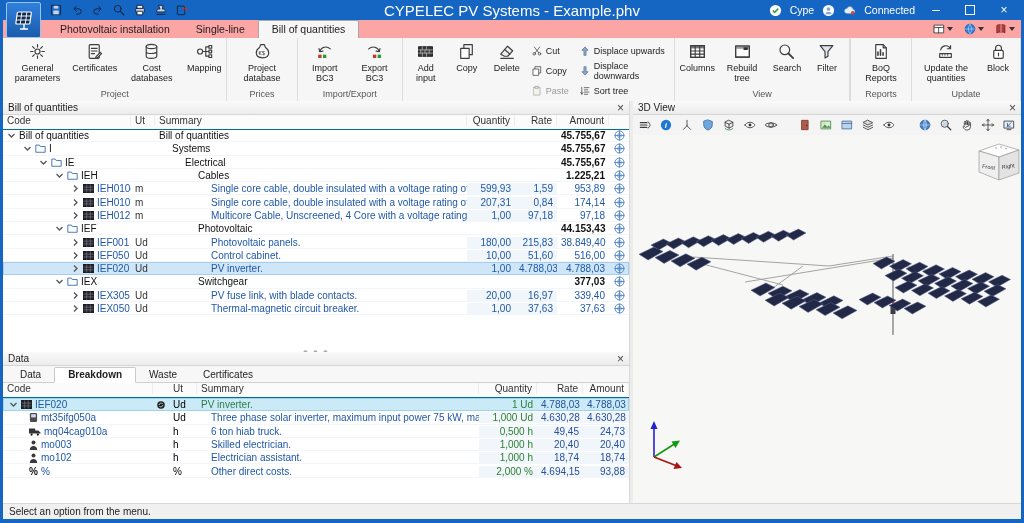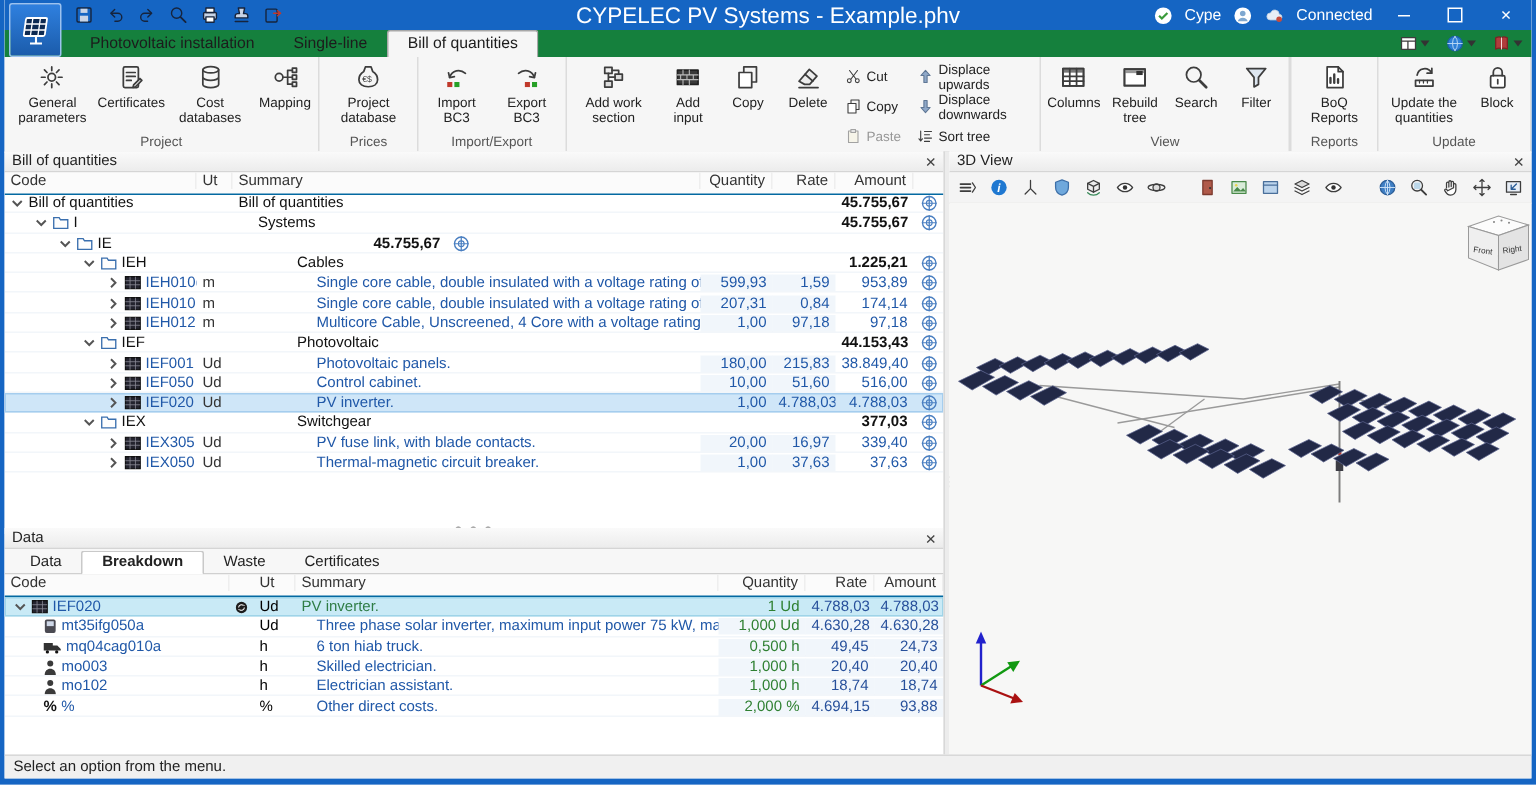--- a/index.html
+++ b/index.html
@@ -13,21 +13,21 @@
   .qat{display:flex;align-items:center;gap:7px;margin-left:46px;}
   .qat .qbtn{width:14px;height:14px;display:inline-block;}
   .tb-title{position:absolute;left:0;right:0;text-align:center;font-size:15px;pointer-events:none;}
   .tb-right{position:absolute;right:4px;top:0;height:20px;display:flex;align-items:center;gap:8px;font-size:10.5px;}
   .badge{width:13px;height:13px;display:inline-block;}
   .wbtn{width:26px;height:18px;display:flex;align-items:center;justify-content:center;font-size:12px;color:#fff;}
   .wbtn .minbar{width:8px;height:1px;background:#fff;display:block;}
   .wbtn .maxbox{width:8px;height:8px;border:1px solid #fff;display:block;}
 
   
-  .tabstrip{position:absolute;left:0;right:0;top:20px;height:18px;background:#15803d;display:flex;align-items:flex-end;}
+  .tabstrip{position:absolute;left:0;right:0;top:20px;height:18px;background:#fca5a5;display:flex;align-items:flex-end;}
   .maintabs{display:flex;margin-left:44px;height:18px;}
   .mtab{padding:2px 13px 3px;font-size:10.5px;color:#1c1c1c;display:flex;align-items:center;}
   .mtab.active{background:#f6f6f6;border:1px solid #a8a8a8;border-bottom:none;border-radius:2px 2px 0 0;}
   .tabstrip-right{position:absolute;right:6px;bottom:2px;display:flex;gap:10px;align-items:center;}
   .tr-ic{width:14px;height:14px;display:inline-block;}
   .caret{width:0;height:0;border-left:3px solid transparent;border-right:3px solid transparent;border-top:4px solid #333;display:inline-block;margin-left:1px;}
 
   
   .ribbon{position:absolute;left:0;right:0;top:38px;height:63px;background:#f6f6f6;border-bottom:1px solid #cfcfcf;display:flex;}
   .rgroup{display:flex;flex-direction:column;border-right:1px solid #dcdcdc;padding:1px 2px 0;}
@@ -291,29 +291,20 @@
                 </svg></span>
               <div class="rlabel">Export BC3</div>
             </div>
           </div>
           <div class="rgroup-label">Import/Export</div>
         </div>
         <div class="rgroup">
           <div class="rgroup-items">
             <div class="rbig">
               <span class="ricon"><svg viewBox="0 0 18 18" class="ic">
-                  <rect x="3" y="2.8" width="4.6" height="3.8" fill="#eee"></rect>
-                  <rect x="9.5" y="7" width="4.6" height="3.8" fill="#ddd"></rect>
-                  <rect x="3" y="11.4" width="4.6" height="3.8" fill="#ddd"></rect>
-                  <path d="M5.3 6.6v4.8M5.3 8.9h4.2M7.6 4.7h4.2v2.3"></path>
-                </svg></span>
-              <div class="rlabel">Add work section</div>
-            </div>
-            <div class="rbig">
-              <span class="ricon"><svg viewBox="0 0 18 18" class="ic">
                   <rect x="2.5" y="4.5" width="13" height="9" fill="#3a3a3a" stroke="#222"></rect>
                   <path d="M2.5 7.5h13M2.5 10.5h13M6 4.5v3M10 4.5v3M4.5 7.5v3M8.5 7.5v3M12.5 7.5v3M6 10.5v3M10 10.5v3" stroke="#bbb" stroke-width="0.7"></path>
                 </svg></span>
               <div class="rlabel">Add input</div>
             </div>
             <div class="rbig">
               <span class="ricon"><svg viewBox="0 0 18 18" class="ic">
                   <rect x="6.5" y="2.5" width="8" height="9.5" fill="#f4f4f4"></rect>
                   <rect x="3.5" y="6" width="8" height="9.5" fill="#fff"></rect>
                 </svg></span>
@@ -514,20 +505,21 @@
                       <path d="M1.5 3l3 3 3-3" stroke="#555" fill="none" stroke-width="1.3"></path>
                     </svg></span>
                   <span class="rowicon">
                     <svg width="11" height="9" viewBox="0 0 12 10">
                       <path d="M.8 1.2h4l1 1.6h5.4v6.4H.8z" fill="#fdfdfd" stroke="#3a6fae" stroke-width="1"></path>
                     </svg>
                   </span>
                   <span class="codetxt">IE</span>
                 </div>
                 <div class="cell c-ut"></div>
+                <div class="cell c-sum" style="padding-left: 30px;">Electrical</div>
                 <div class="cell c-qty tintq"></div>
                 <div class="cell c-rate tintq"></div>
                 <div class="cell c-amt">45.755,67</div>
                 <div class="cell c-plus">
                   <svg width="11" height="11" viewBox="0 0 12 12">
                     <circle cx="6" cy="6" r="4.9" fill="none" stroke="#4a7fc1"></circle>
                     <path d="M6 .6v10.8M.6 6h10.8" stroke="#4a7fc1" stroke-width=".9"></path>
                     <circle cx="6" cy="6" r="2.1" fill="none" stroke="#4a7fc1" stroke-width=".8"></circle>
                   </svg>
                 </div>

